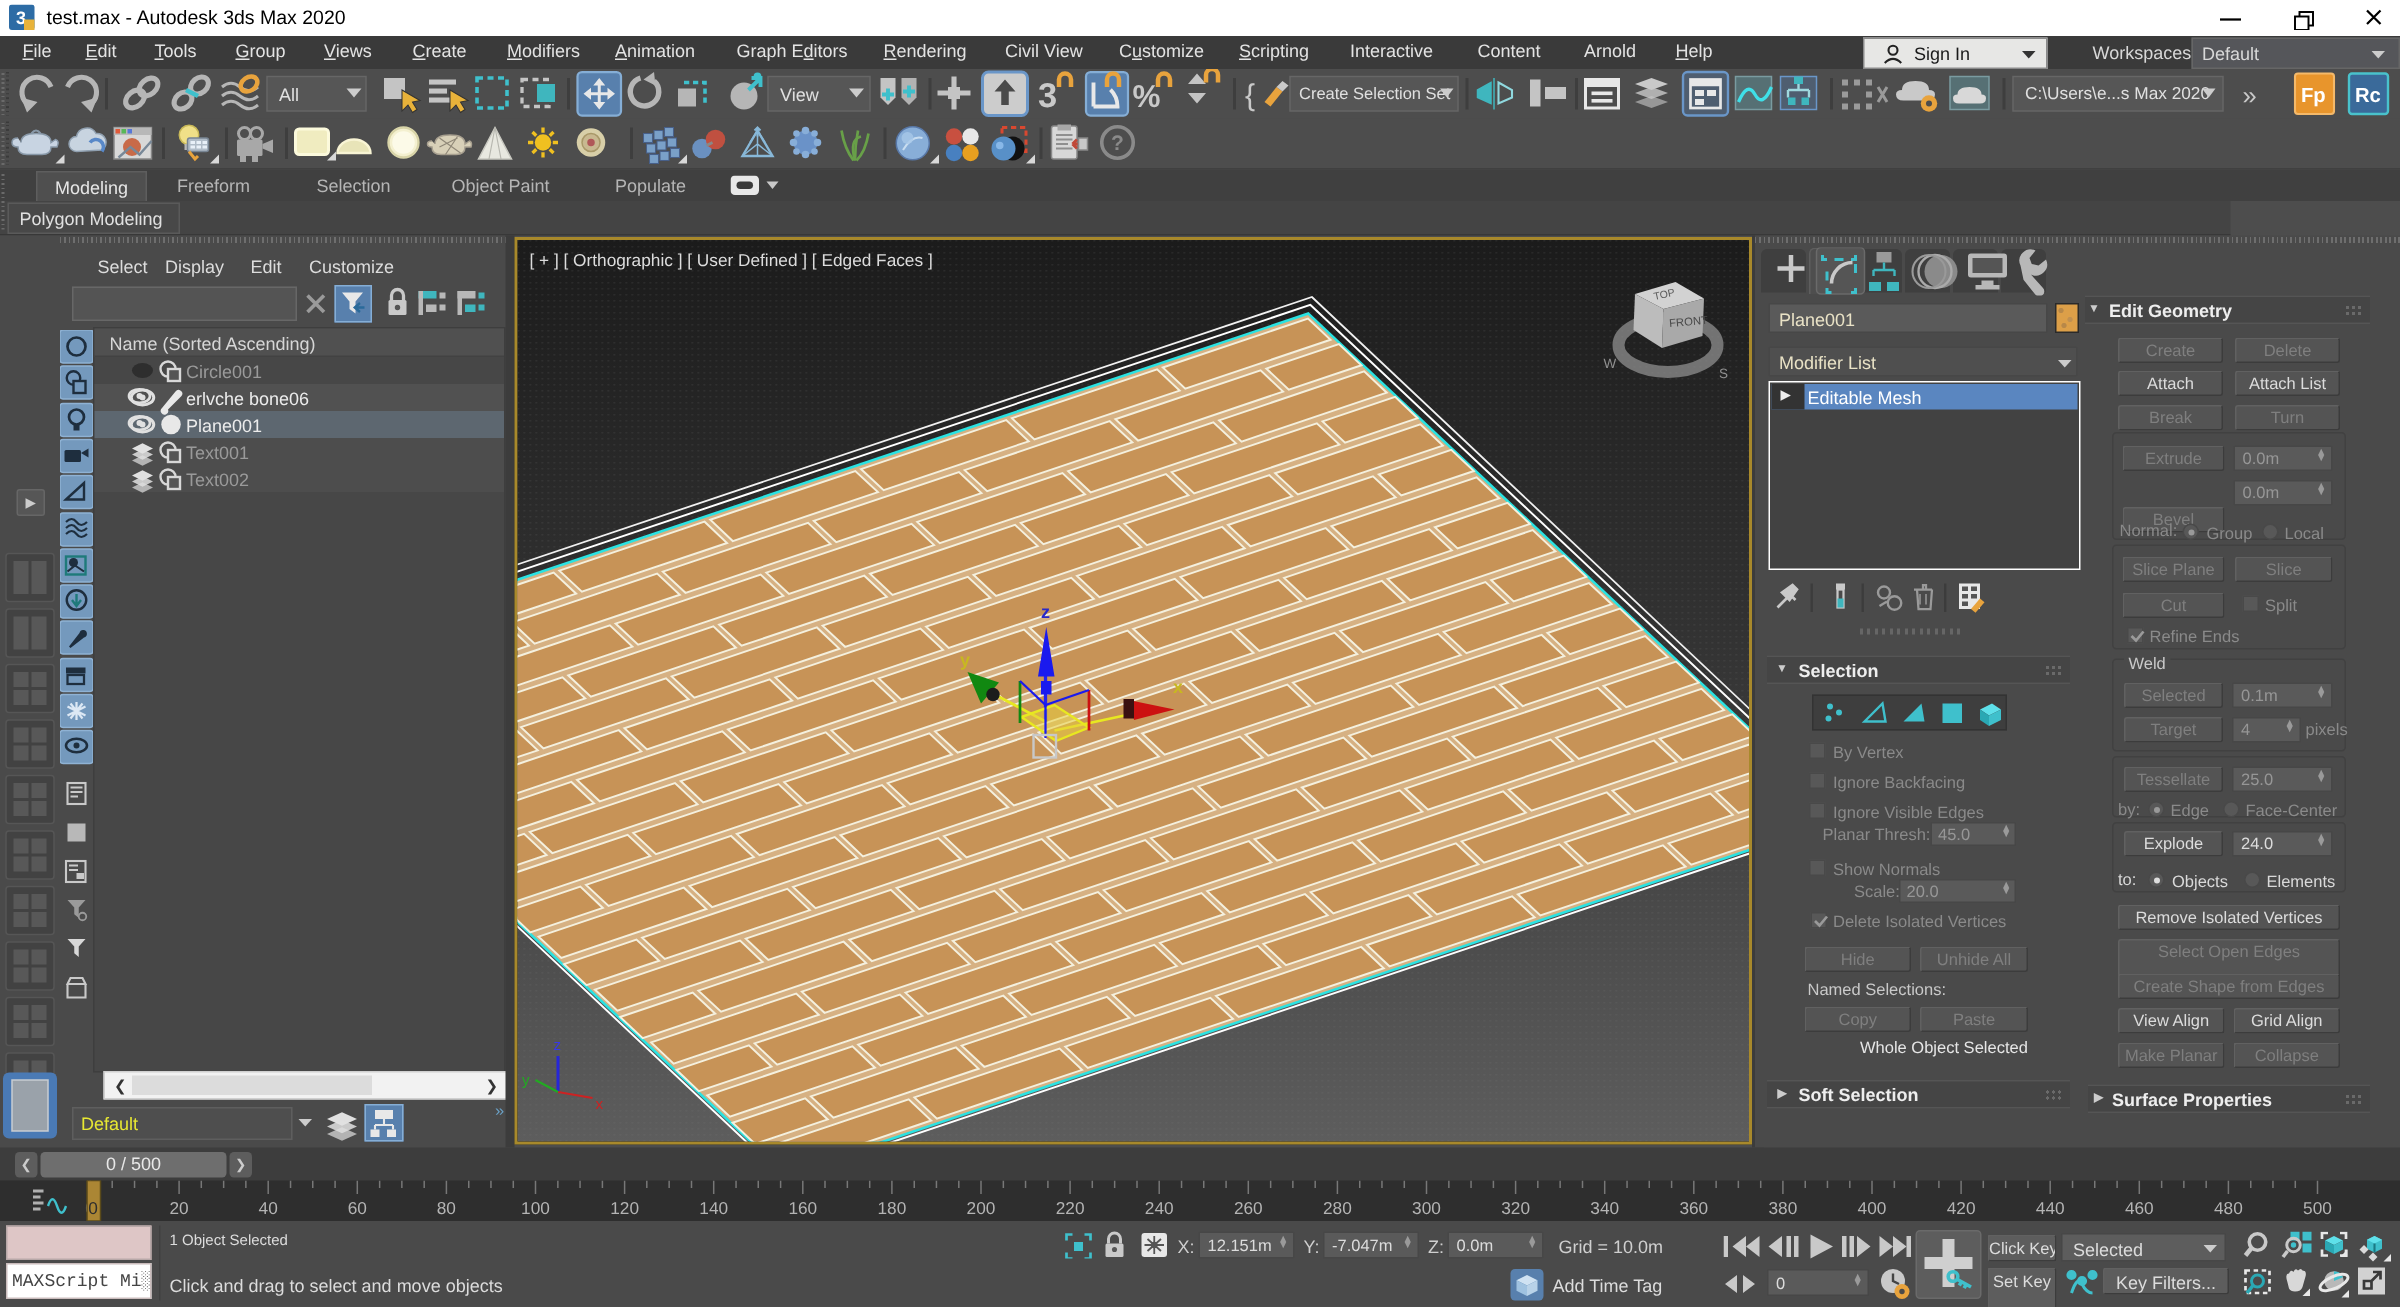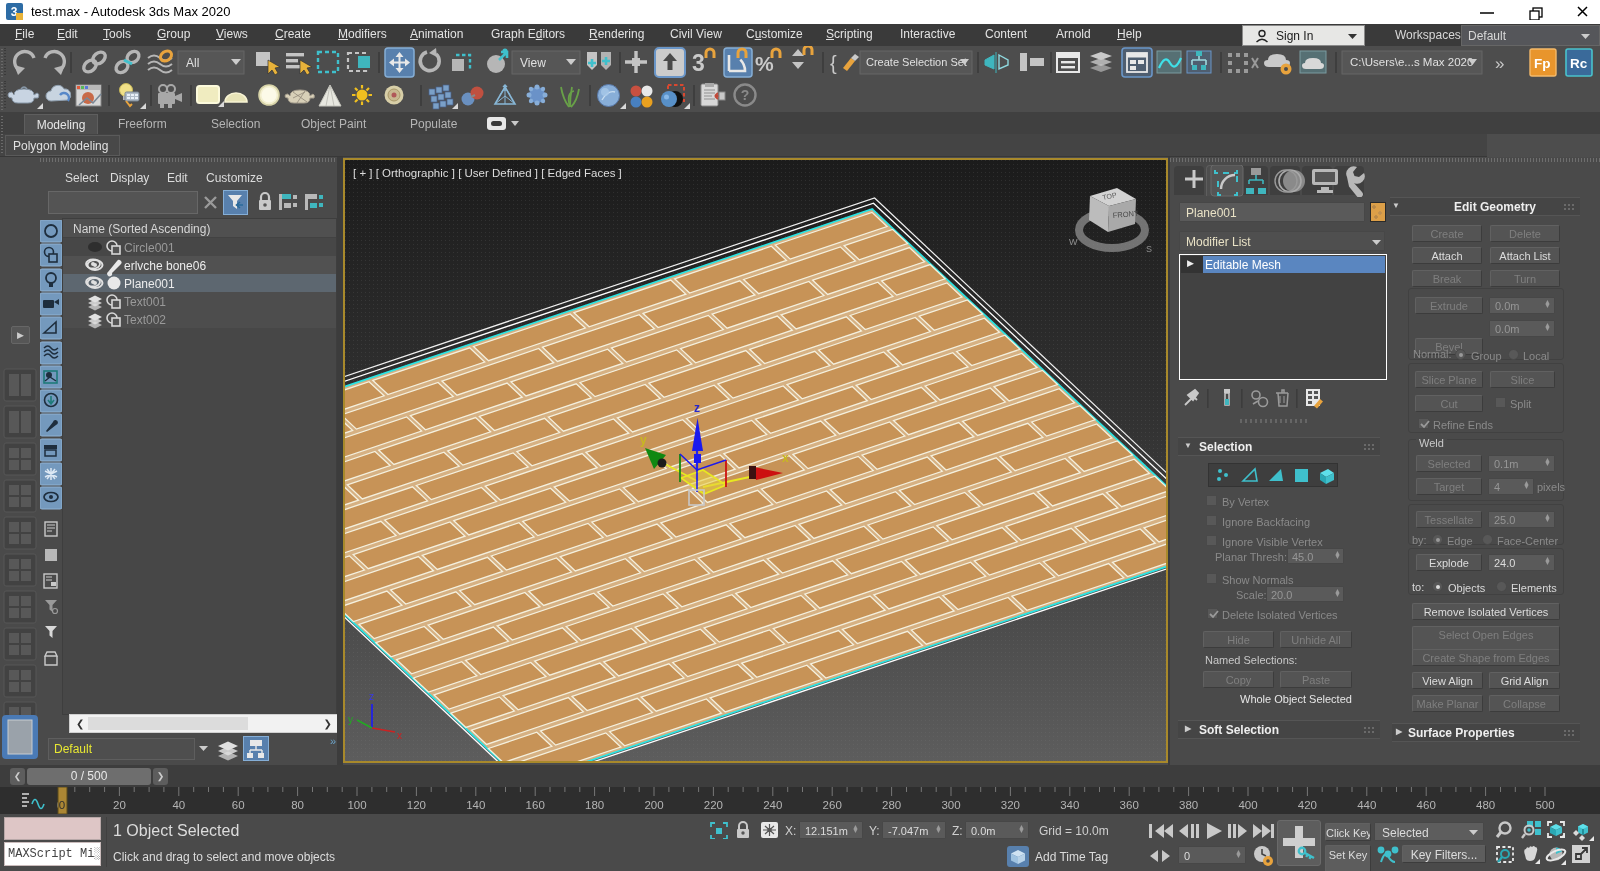--- a/index.html
+++ b/index.html
@@ -979,21 +979,21 @@
         <polygon points="110,8 118,4 124,8 116,12" fill="#5ee0ea"></polygon>
         <polygon points="110,8 116,12 116,19 110,15" fill="#2aa8b4"></polygon>
         <polygon points="116,12 124,8 124,15 116,19" fill="#3fc0cc"></polygon>
       </g>
   </svg>
   <div class="chk" style="left:36px;top:338px;"></div>
     <span class="abs" style="left:52px;top:339px;color:#8a8a8a;">By Vertex</span>
   <div class="chk" style="left:36px;top:358px;"></div>
     <span class="abs" style="left:52px;top:359px;color:#8a8a8a;">Ignore Backfacing</span>
   <div class="chk" style="left:36px;top:378px;"></div>
-    <span class="abs" style="left:52px;top:379px;color:#8a8a8a;">Ignore Visible Vertex</span>
+    <span class="abs" style="left:52px;top:379px;color:#8a8a8a;">Ignore Visible Edges</span>
   <span class="abs" style="left:45px;top:394px;color:#8a8a8a;">Planar Thresh:</span>
   <div class="field" style="left:117px;top:391px;width:57px;height:16px;">
       <span class="abs" style="left:4px;top:2px;">45.0</span>
       <span class="spin" style="right:0;top:2px;">▲<br>▼</span>
     </div>
   <div class="chk" style="left:36px;top:416px;"></div>
     <span class="abs" style="left:52px;top:417px;color:#8a8a8a;">Show Normals</span>
   <span class="abs" style="left:66px;top:432px;color:#8a8a8a;">Scale:</span>
   <div class="field" style="left:96px;top:429px;width:78px;height:16px;">
       <span class="abs" style="left:4px;top:2px;">20.0</span>
@@ -1009,21 +1009,21 @@
   <div class="btn" style="left:33px;top:514px;width:71px;height:17px;padding-top:2px;">Copy</div>
   <div class="btn" style="left:110px;top:514px;width:72px;height:17px;padding-top:2px;">Paste</div>
   <span class="abs" style="left:70px;top:536px;color:#e6e6e6;">Whole Object Selected</span>
   <div class="rollhead" style="left:8px;top:563px;width:202px;height:19px;">
       <span class="abs" style="left:21px;top:2px;">Soft Selection</span>
       <span class="abs" style="left:7px;top:3px;font-size:8px;color:#ccc;">▶</span>
       <div class="grip" style="right:3px;top:5px;"></div>
     </div>
 
   <div class="rollhead" style="left:220px;top:40px;width:190px;height:19px;">
-      <span class="abs" style="left:16px;top:2px;margin-left:48px;">Edit Geometry</span>
+      <span class="abs" style="left:16px;top:2px;">Edit Geometry</span>
       <span class="abs" style="left:2px;top:3px;font-size:8px;color:#ccc;">▼</span>
       <div class="grip" style="right:3px;top:5px;"></div>
     </div>
   <div class="btn" style="left:242px;top:68px;width:70px;height:17px;padding-top:2px;">Create</div>
   <div class="btn" style="left:320px;top:68px;width:70px;height:17px;padding-top:2px;">Delete</div>
   <div class="btn on" style="left:242px;top:90px;width:70px;height:17px;padding-top:2px;">Attach</div>
   <div class="btn on" style="left:320px;top:90px;width:70px;height:17px;padding-top:2px;">Attach List</div>
   <div class="btn" style="left:242px;top:113px;width:70px;height:17px;padding-top:2px;">Break</div>
   <div class="btn" style="left:320px;top:113px;width:70px;height:17px;padding-top:2px;">Turn</div>
   <div class="gbox" style="left:238px;top:131px;width:156px;height:72px;"></div>
@@ -1252,21 +1252,21 @@
         <path d="M10 12 q3 -9 6 0 t6 0" fill="none" stroke="#3fc0cc" stroke-width="1.6"></path>
       </g>
     <rect x="58" y="0" width="9" height="27" fill="#ab8634" stroke="#5a4a1a"></rect>
       <text x="62" y="22" font-size="11.5" fill="#2e2e2e" text-anchor="middle" font-family="Liberation Sans">0</text>
   </svg>
 </div>
 <div id="statusbar" class="abs">
   <div class="abs" style="left:4px;top:3px;width:97px;height:23px;background:#dec6c6;border:1px solid #b8a8a8;"></div>
   <div class="abs" style="left:4px;top:28px;width:97px;height:24px;background:#ffffff;border:1px solid #cabcbc;color:#444;font-family:'Liberation Mono',monospace;font-size:12px;padding:4px 0 0 3px;white-space:nowrap;overflow:hidden;">MAXScript Mi░</div>
   <div class="abs" style="left:106px;top:3px;width:1px;height:50px;background:#404040;"></div>
-  <div class="abs" style="left:113px;top:8px;font-size:16px;color:#dcdcdc;">1 Object Selected</div>
+  <div class="abs" style="left:113px;top:8px;font-size:10px;color:#dcdcdc;">1 Object Selected</div>
   <div class="abs" style="left:113px;top:36px;font-size:12px;color:#dcdcdc;">Click and drag to select and move objects</div>
   <svg class="abs" style="left:710px;top:8px" width="18" height="17">
       <g stroke="#3fc0cc" stroke-width="1.8" fill="none">
         <path d="M1 5 v-4 h4 m8 0 h4 v4 m0 8 v4 h-4 m-8 0 h-4 v-4"></path>
       </g>
       <rect x="6" y="6" width="6" height="6" fill="#3fc0cc"></rect>
     </svg>
   <svg class="abs" style="left:735px;top:6px" width="16" height="20">
       <rect x="2" y="9" width="12" height="9" rx="1" fill="#c9c9c9"></rect>
       <path d="M4 9 V6 a4 4 0 0 1 8 0 V9" fill="none" stroke="#c9c9c9" stroke-width="2"></path>

